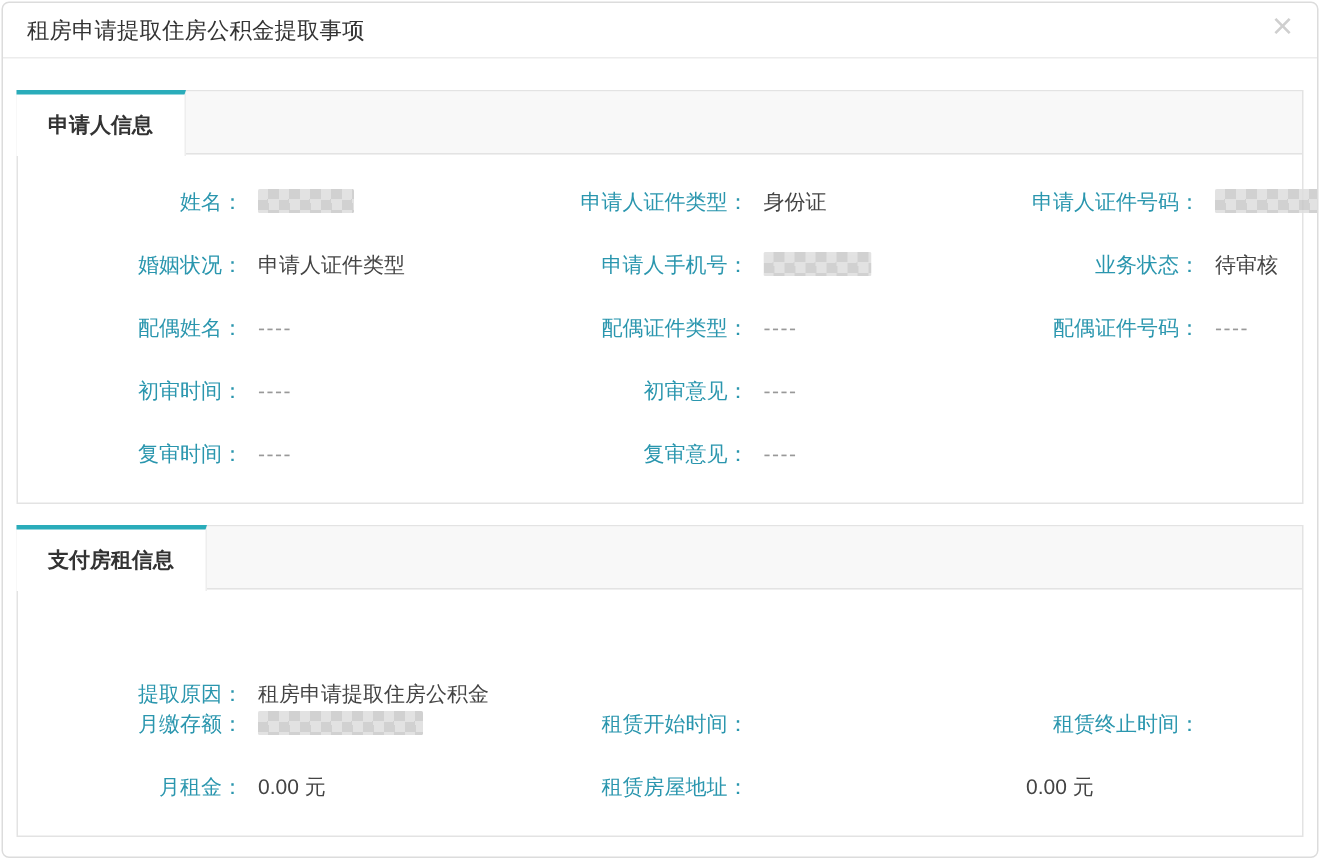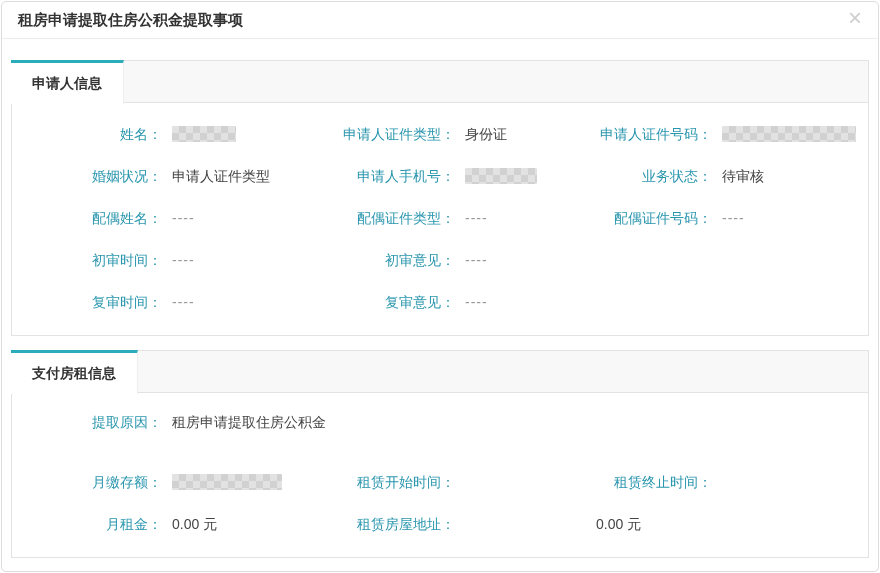--- a/index.html
+++ b/index.html
@@ -16,21 +16,21 @@
     border: 1px solid #dcdcdc;
     border-radius: 5px;
     position: relative;
     overflow: hidden;
   }
   .dlg-header {
     position: relative;
     padding: 9px 16px 8px 16px;
     border-bottom: 1px solid #ececec;
   }
-  .dlg-title { font-size: 15px; font-weight: bold; color: #333; }
+  .dlg-title { font-size: 15px; font-weight: normal; color: #333; }
   .close-btn {
     position: absolute; right: 16px; top: 4px;
     font-size: 24px; line-height: 24px;
     color: #cfcfcf; cursor: pointer;
     font-family: "Liberation Sans", sans-serif;
   }
   .section {
     margin: 0 9px;
     border: 1px solid #e3e3e3;
     background: #fff;
@@ -58,25 +58,26 @@
     font-weight: bold;
     color: #333;
     cursor: default;
   }
   .sec-body { padding: 10px 0 12px 0; }
   .row {
     display: grid;
     grid-template-columns: 287px 287px 1fr;
     align-items: center;
     height: 42px;
+    gap: 44px;
   }
   .row.tall { height: 58px; align-items: flex-start; padding-top: 9px; }
   .cell { display: flex; align-items: center; min-height: 20px; }
   .row.tall .cell { align-items: flex-start; }
-  .cell.span2 { grid-column: 1 / 3; }
+  .cell.span2 { grid-column: 1 / 3; margin-top: 40px; }
   .lbl {
     flex: 0 0 150px;
     text-align: right;
     color: #2a96ae;
     white-space: nowrap;
     line-height: 20px;
   }
   .cell.c2 .lbl { flex-basis: 156px; }
   .cell.c3 .lbl { flex-basis: 126px; }
   .val { margin-left: 10px; color: #444; line-height: 20px; }

